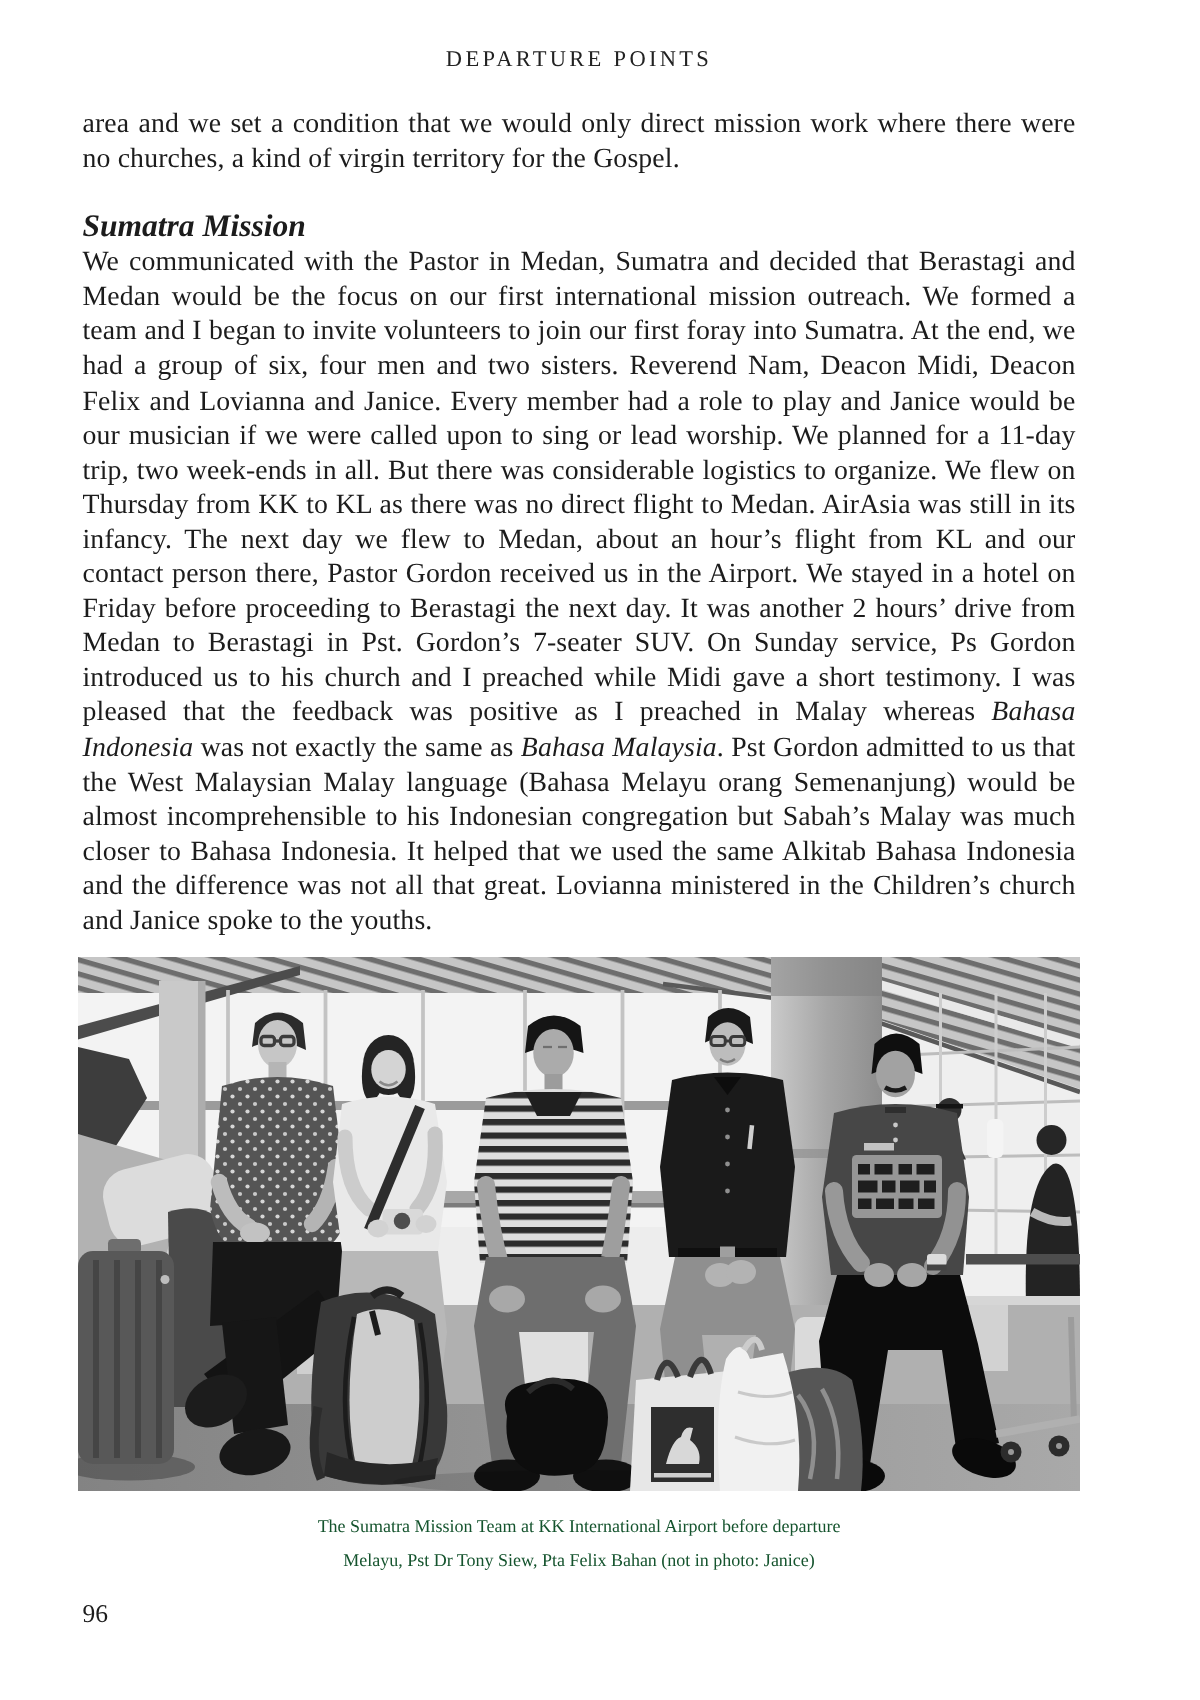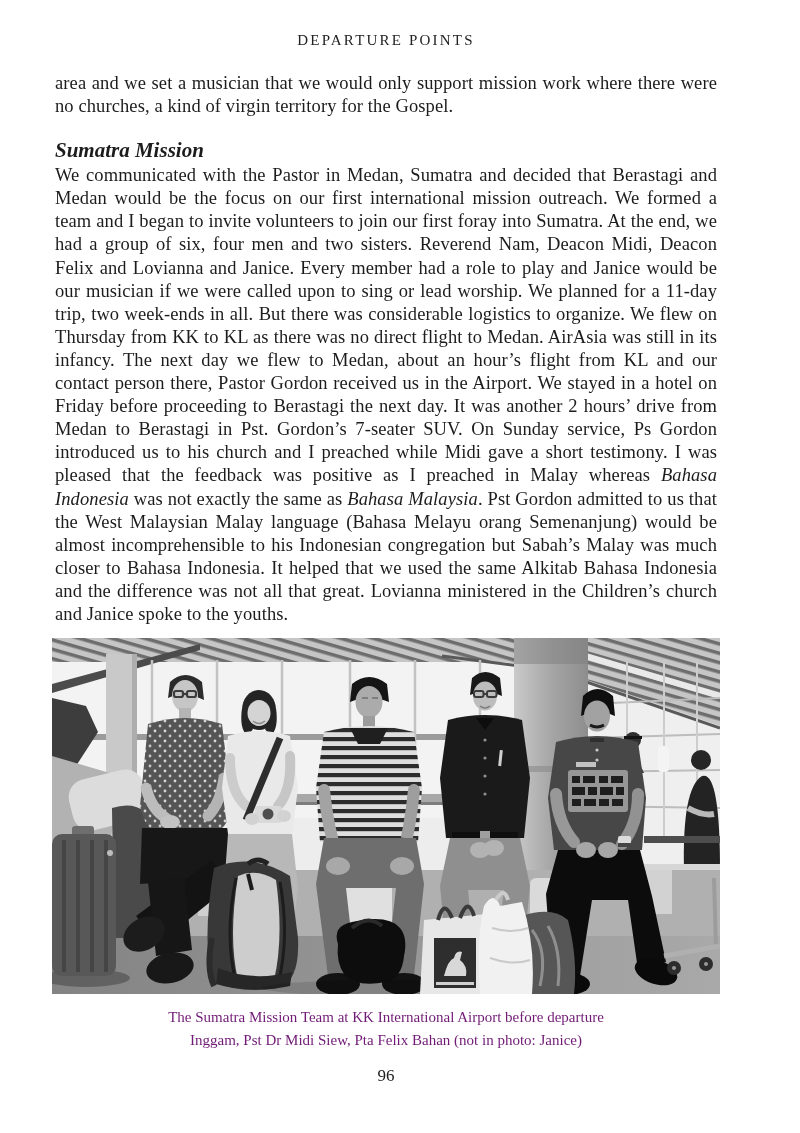--- a/index.html
+++ b/index.html
@@ -17,33 +17,33 @@
     letter-spacing:0.1px;
   }
   .intro{margin-bottom:20px;}
   .section-heading{
     font-size:21px;line-height:24px;font-style:italic;font-weight:bold;
     margin:0 0 2px 0;
   }
   .photo-figure{margin:12px 0 0 -3px;width:668px;height:356px;}
   .photo-figure svg{display:block;}
   .caption{
-    margin-top:12px;text-align:center;font-size:15px;line-height:23px;color:#701a75;
-  }
-  .page-number{margin-top:14px;text-align:center;font-size:17px;}
+    margin-top:12px;text-align:center;font-size:12px;line-height:23px;color:#14532d;
+  }
+  .page-number{margin-top:14px;font-size:17px;}
 </style>
 </head>
 <body>
 
 <div class="page">
 
   <div class="running-header">DEPARTURE POINTS</div>
 
   <div>
-    <p class="body-par intro">area and we set a musician that we would only support mission work where there were no churches, a kind of virgin territory for the Gospel.</p>
+    <p class="body-par intro">area and we set a condition that we would only direct mission work where there were no churches, a kind of virgin territory for the Gospel.</p>
     <h2 class="section-heading">Sumatra Mission</h2>
     <p class="body-par"><span>We communicated with the Pastor in Medan, Sumatra and decided that Berastagi and Medan would be the focus on our first international mission outreach. We formed a team and I began to invite volunteers to join our first foray into Sumatra. At the end, we had a group of six, four men and two sisters. Reverend Nam, Deacon Midi, Deacon Felix and Lovianna and Janice. Every member had a role to play and Janice would be our musician if we were called upon to sing or lead worship. We planned for a 11-day trip, two week-ends in all. But there was considerable logistics to organize. We flew on Thursday from KK to KL as there was no direct flight to Medan. AirAsia was still in its infancy. The next day we flew to Medan, about an hour’s flight from KL and our contact person there, Pastor Gordon received us in the Airport. We stayed in a hotel on Friday before proceeding to Berastagi the next day. It was another 2 hours’ drive from Medan to Berastagi in Pst. Gordon’s 7-seater SUV. On Sunday service, Ps Gordon introduced us to his church and I preached while Midi gave a short testimony. I was pleased that the feedback was positive as I preached in Malay whereas </span><i>Bahasa Indonesia</i><span> was not exactly the same as </span><i>Bahasa Malaysia</i><span>. Pst Gordon admitted to us that the West Malaysian Malay language (Bahasa Melayu orang Semenanjung) would be almost incomprehensible to his Indonesian congregation but Sabah’s Malay was much closer to Bahasa Indonesia. It helped that we used the same Alkitab Bahasa Indonesia and the difference was not all that great. Lovianna ministered in the Children’s church and Janice spoke to the youths.</span></p>
   </div>
 
   <figure class="photo-figure">
     <svg width="668" height="356" viewBox="0 0 668 356" xmlns="http://www.w3.org/2000/svg">
       <defs>
         <linearGradient id="colGrad" x1="0" y1="0" x2="1" y2="0">
           <stop offset="0" stop-color="#cacaca"></stop>
             <stop offset="0.5" stop-color="#a6a6a6"></stop>
@@ -300,18 +300,18 @@
             <circle cx="654" cy="326" r="7" fill="#2c2c2c"></circle>
           <circle cx="622" cy="330" r="2" fill="#999999"></circle>
             <circle cx="654" cy="326" r="2" fill="#999999"></circle>
         </g>
       </g>
     </svg>
   </figure>
 
   <div class="caption">
     <div>The Sumatra Mission Team at KK International Airport before departure</div>
-    <div>Inggam, Pst Dr Midi Siew, Pta Felix Bahan (not in photo: Janice)</div>
+    <div>Melayu, Pst Dr Tony Siew, Pta Felix Bahan (not in photo: Janice)</div>
   </div>
 
   <div class="page-number">96</div>
 
 </div>
 
 </body></html>

